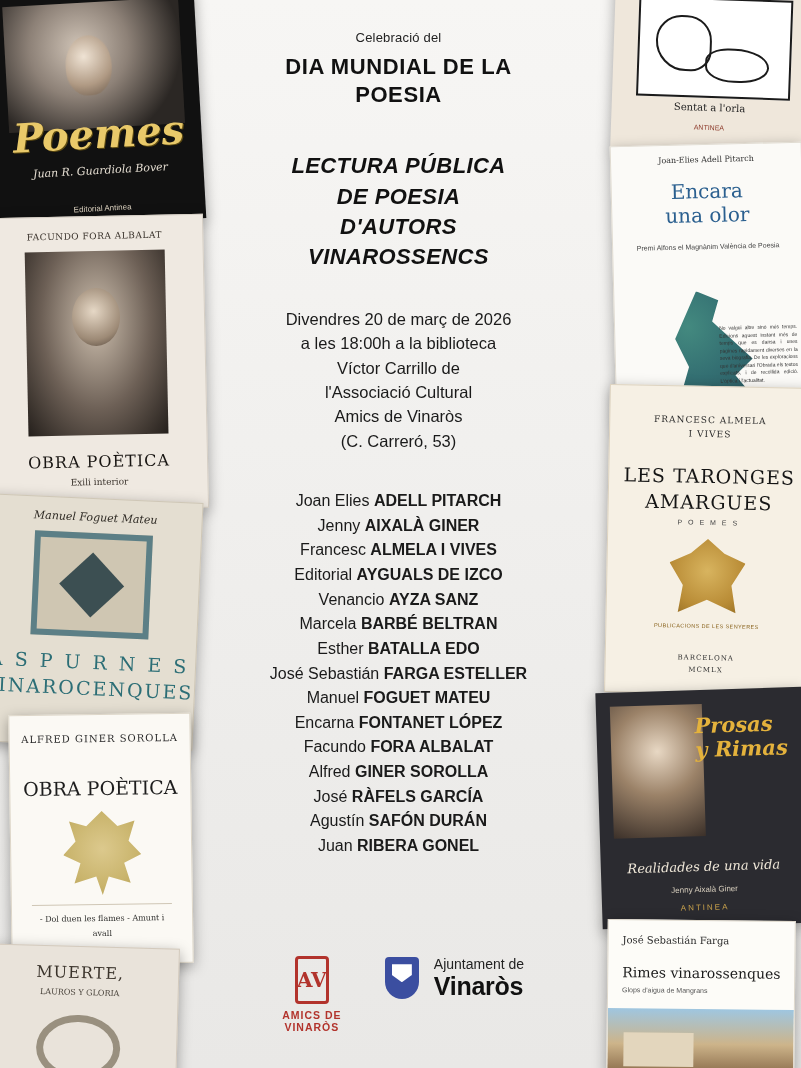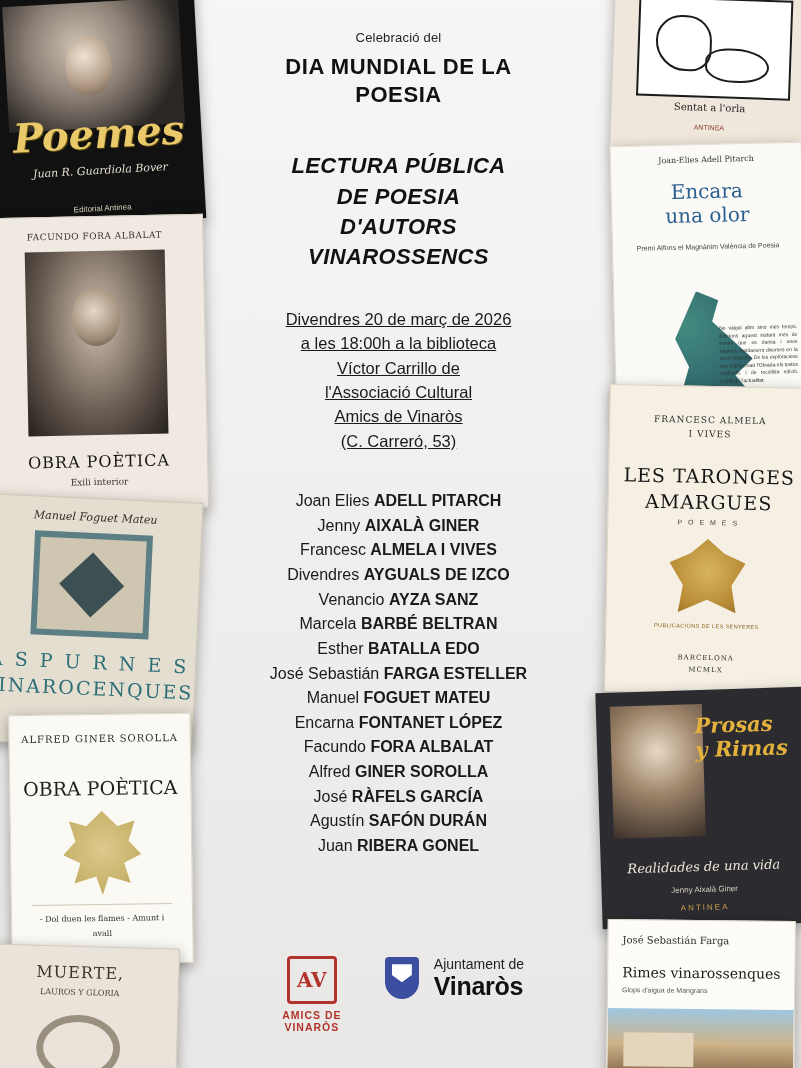--- a/index.html
+++ b/index.html
@@ -387,21 +387,20 @@
     font-style: italic;
     line-height: 1.38;
     letter-spacing: .4px;
     color: #111;
   }
   .when {
     margin-top: 34px;
     font-size: 16.5px;
     line-height: 1.48;
     color: #1a1a1a;
-    text-decoration: underline;
   }
   .authors {
     margin-top: 36px;
     font-size: 16px;
     line-height: 1.54;
     color: #1a1a1a;
   }
   .authors .a {
     display: block;
     white-space: nowrap;
@@ -413,21 +412,21 @@
     position: absolute;
     left: 0; right: 0;
     bottom: 34px;
     display: flex;
     justify-content: center;
     align-items: flex-start;
     gap: 34px;
   }
   .logo-av { width: 78px; text-align: center; }
   .logo-av .mark {
-    width: 50px; height: 48px; margin: 0 auto 5px;
+    width: 34px; height: 48px; margin: 0 auto 5px;
     border: 3px solid #b2332c;
     border-radius: 4px;
     position: relative;
     box-sizing: border-box;
   }
   .logo-av .mark span {
     position: absolute; inset: 0;
     display: flex; align-items: center; justify-content: center;
     font-family: "DejaVu Serif", serif;
     font-weight: 700; font-size: 20px; color: #b2332c;
@@ -572,21 +571,21 @@
       <span>Víctor Carrillo de</span><br>
       <span>l'Associació Cultural</span><br>
       <span>Amics de Vinaròs</span><br>
       <span>(C. Carreró, 53)</span>
     </div>
 
     <div class="authors" id="authors-list">
         <span class="a"><span>Joan Elies </span><span class="ln">ADELL PITARCH</span></span>
         <span class="a"><span>Jenny </span><span class="ln">AIXALÀ GINER</span></span>
         <span class="a"><span>Francesc </span><span class="ln">ALMELA I VIVES</span></span>
-        <span class="a"><span>Divendres </span><span class="ln">AYGUALS DE IZCO</span></span>
+        <span class="a"><span>Editorial </span><span class="ln">AYGUALS DE IZCO</span></span>
         <span class="a"><span>Venancio </span><span class="ln">AYZA SANZ</span></span>
         <span class="a"><span>Marcela </span><span class="ln">BARBÉ BELTRAN</span></span>
         <span class="a"><span>Esther </span><span class="ln">BATALLA EDO</span></span>
         <span class="a"><span>José Sebastián </span><span class="ln">FARGA ESTELLER</span></span>
         <span class="a"><span>Manuel </span><span class="ln">FOGUET MATEU</span></span>
         <span class="a"><span>Encarna </span><span class="ln">FONTANET LÓPEZ</span></span>
         <span class="a"><span>Facundo </span><span class="ln">FORA ALBALAT</span></span>
         <span class="a"><span>Alfred </span><span class="ln">GINER SOROLLA</span></span>
         <span class="a"><span>José </span><span class="ln">RÀFELS GARCÍA</span></span>
         <span class="a"><span>Agustín </span><span class="ln">SAFÓN DURÁN</span></span>

